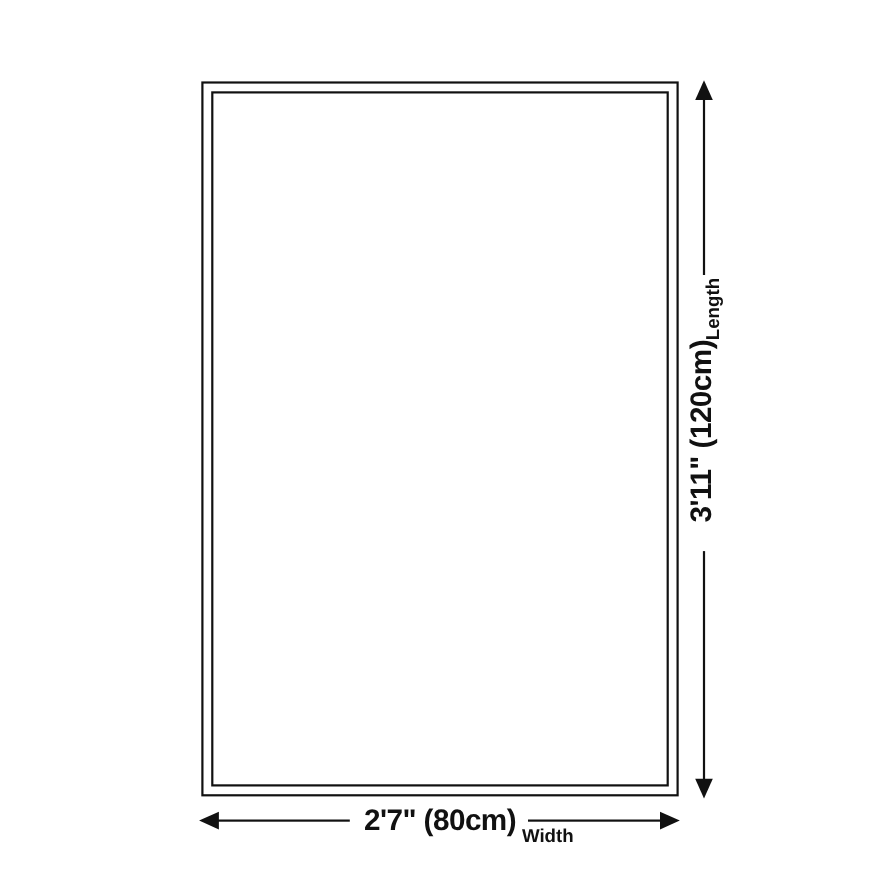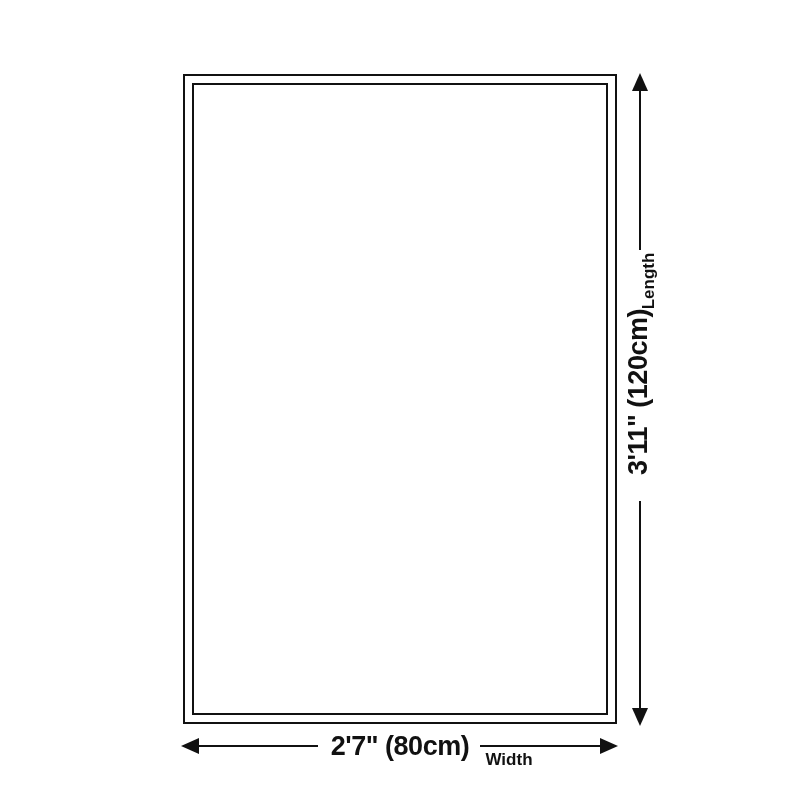--- a/index.html
+++ b/index.html
@@ -97,21 +97,21 @@
     left: 649px;
     top: 281px;
     transform: translate(-50%, -50%) rotate(-90deg);
   }
   .width-value {
     left: 400px;
     top: 746px;
     transform: translate(-50%, -50%);
   }
   .width-label {
-    left: 509px;
+    left: 498px;
     top: 760px;
     transform: translate(-50%, -50%);
   }
 </style>
 </head>
 <body>
 
 <div class="stage">
 
   <div class="rect-outer">

